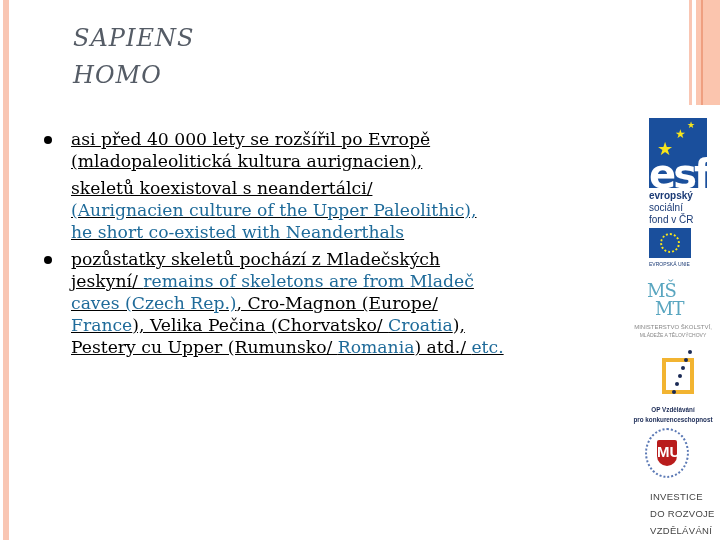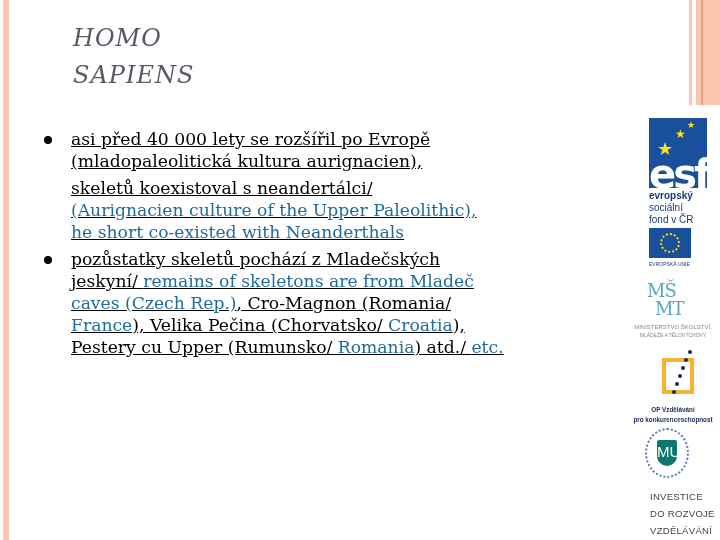--- a/index.html
+++ b/index.html
@@ -86,57 +86,57 @@
       position: absolute; left: 4px; top: 295px; width: 94px; text-align: center;
       font-family: "Liberation Sans", sans-serif; font-size: 6.3px; font-weight: bold;
       color: #1a2a55; line-height: 10px;
     }
     .mu-seal {
       position: absolute; left: 23px; top: 318px; width: 44px; height: 50px;
       border-radius: 50%; border: 2px dotted #5b79b5; box-sizing: border-box;
     }
     .mu-inner {
       position: absolute; left: 10px; top: 10px; width: 20px; height: 26px;
-      background: #0f766e; border-radius: 2px 2px 10px 10px;
-      color: #fff; font-family: "Liberation Sans", sans-serif; font-weight: normal;
+      background: #b91c1c; border-radius: 2px 2px 10px 10px;
+      color: #fff; font-family: "Liberation Sans", sans-serif; font-weight: bold;
       font-size: 15px; text-align: center; line-height: 24px;
     }
     .invest {
       position: absolute; left: 28px; top: 378px; font-family: "Liberation Sans", sans-serif;
       font-size: 9.5px; line-height: 17px; color: #444; letter-spacing: 0.3px;
     }
   </style>
 </head>
 <body>
 
 <div class="left-stripe"></div>
 <div class="right-deco rd1"></div>
 <div class="right-deco rd2"></div>
 <div class="right-deco rd3"></div>
 <div class="right-deco rd4"></div>
 
 <div class="title">
+  <div>SAPIENS</div>
   <div>HOMO</div>
-  <div>SAPIENS</div>
 </div>
 
 <div class="content">
   <div class="item">
     <span class="bullet"></span>
     <span class="line">asi před 40 000 lety se rozšířil po Evropě</span>
     <span class="line">(mladopaleolitická kultura aurignacien),</span>
     <span class="line gap">skeletů koexistoval s neandertálci/</span>
     <span class="line blue">(Aurignacien culture of the Upper Paleolithic),</span>
     <span class="line blue">he short co-existed with Neanderthals</span>
   </div>
   <div class="item gap2">
     <span class="bullet"></span>
     <span class="line">pozůstatky skeletů pochází z Mladečských</span>
     <span class="line"><span>jeskyní/ </span><span class="blue">remains of skeletons are from Mladeč</span></span>
-    <span class="line"><span class="blue">caves (Czech Rep.)</span><span>, Cro-Magnon (Romania/</span></span>
+    <span class="line"><span class="blue">caves (Czech Rep.)</span><span>, Cro-Magnon (Europe/</span></span>
     <span class="line"><span class="blue">France</span><span>), Velika Pečina (Chorvatsko/ </span><span class="blue">Croatia</span><span>),</span></span>
     <span class="line"><span>Pestery cu Upper (Rumunsko/ </span><span class="blue">Romania</span><span>) atd./ </span><span class="blue">etc.</span></span>
   </div>
 </div>
 
 <div class="logos">
   <div class="esf">
     <span class="star" style="left:8px; top:22px; font-size:18px;">★</span>
     <span class="star" style="left:26px; top:10px; font-size:12px;">★</span>
     <span class="star" style="left:38px; top:3px; font-size:9px;">★</span>

